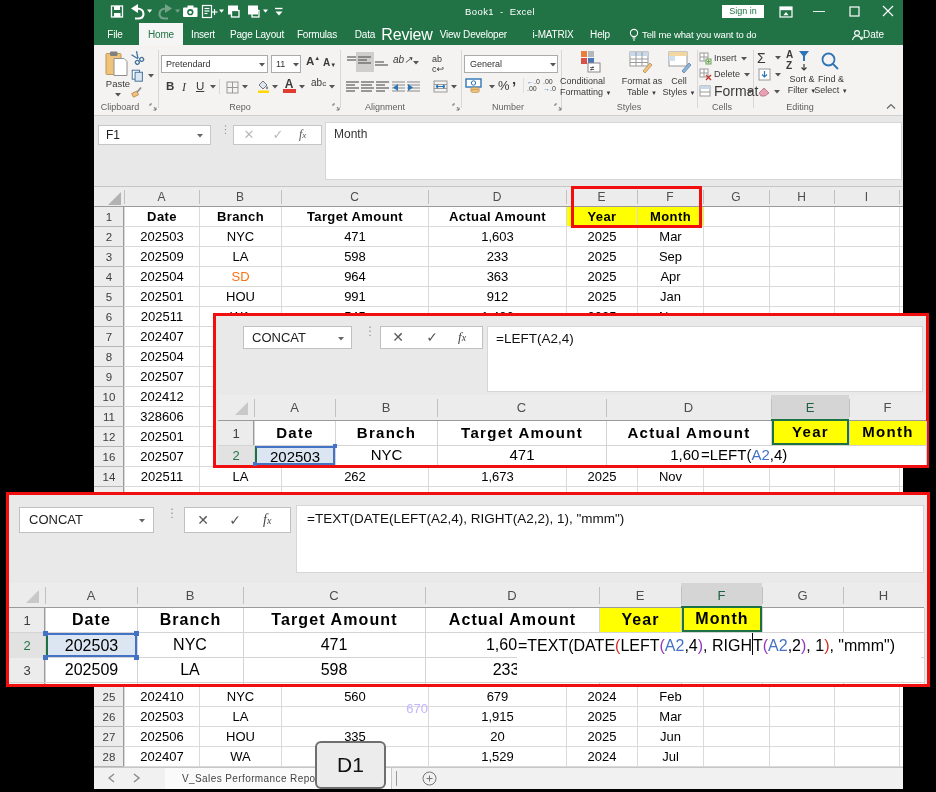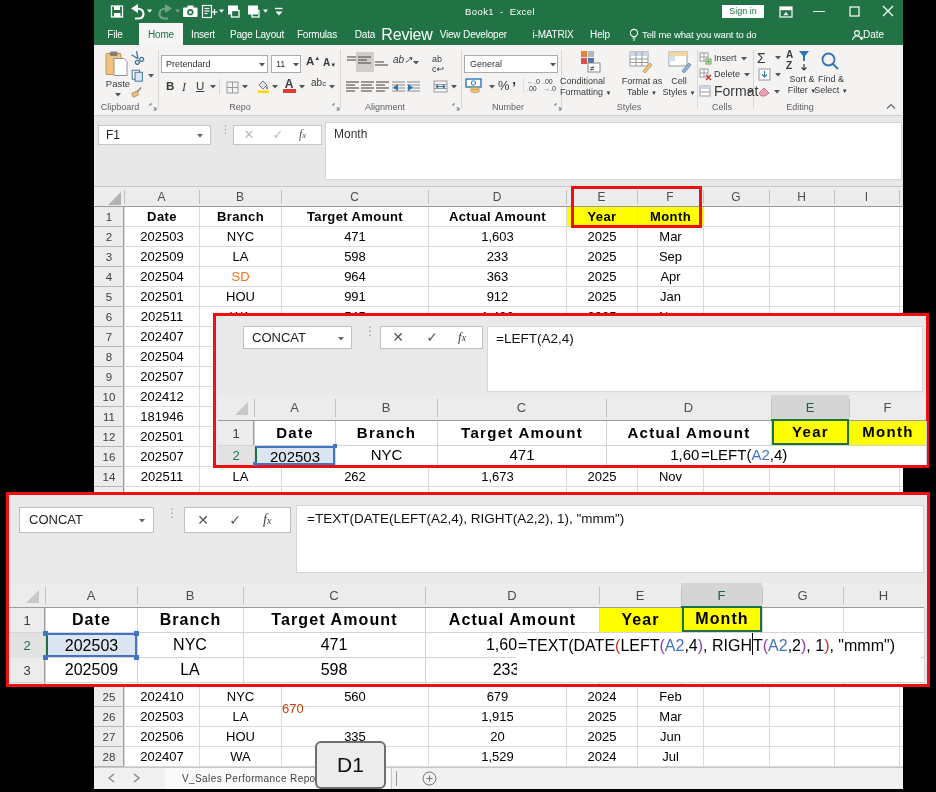--- a/index.html
+++ b/index.html
@@ -504,21 +504,21 @@
 <div style="position:absolute;left:125px;top:307px;width:74px;height:19px;color:#000;font-size:13px;text-align:center;line-height:20px;">202511</div>
 <div style="position:absolute;left:200px;top:307px;width:81px;height:19px;color:#000;font-size:13px;text-align:center;line-height:20px;">WA</div>
 <div style="position:absolute;left:282px;top:307px;width:146px;height:19px;color:#000;font-size:13px;text-align:center;line-height:20px;">545</div>
 <div style="position:absolute;left:429px;top:307px;width:137px;height:19px;color:#000;font-size:13px;text-align:center;line-height:20px;">1,436</div>
 <div style="position:absolute;left:567px;top:307px;width:70px;height:19px;color:#000;font-size:13px;text-align:center;line-height:20px;">2025</div>
 <div style="position:absolute;left:638px;top:307px;width:65px;height:19px;color:#000;font-size:13px;text-align:center;line-height:20px;">Nov</div>
 <div style="position:absolute;left:125px;top:327px;width:74px;height:19px;color:#000;font-size:13px;text-align:center;line-height:20px;">202407</div>
 <div style="position:absolute;left:125px;top:347px;width:74px;height:19px;color:#000;font-size:13px;text-align:center;line-height:20px;">202504</div>
 <div style="position:absolute;left:125px;top:367px;width:74px;height:19px;color:#000;font-size:13px;text-align:center;line-height:20px;">202507</div>
 <div style="position:absolute;left:125px;top:387px;width:74px;height:19px;color:#000;font-size:13px;text-align:center;line-height:20px;">202412</div>
-<div style="position:absolute;left:125px;top:407px;width:74px;height:19px;color:#000;font-size:13px;text-align:center;line-height:20px;">181946</div>
+<div style="position:absolute;left:125px;top:407px;width:74px;height:19px;color:#000;font-size:13px;text-align:center;line-height:20px;">328606</div>
 <div style="position:absolute;left:125px;top:427px;width:74px;height:19px;color:#000;font-size:13px;text-align:center;line-height:20px;">202501</div>
 <div style="position:absolute;left:125px;top:447px;width:74px;height:19px;color:#000;font-size:13px;text-align:center;line-height:20px;">202507</div>
 <div style="position:absolute;left:125px;top:467px;width:74px;height:19px;color:#000;font-size:13px;text-align:center;line-height:20px;">202511</div>
 <div style="position:absolute;left:200px;top:467px;width:81px;height:19px;color:#000;font-size:13px;text-align:center;line-height:20px;">LA</div>
 <div style="position:absolute;left:282px;top:467px;width:146px;height:19px;color:#000;font-size:13px;text-align:center;line-height:20px;">262</div>
 <div style="position:absolute;left:429px;top:467px;width:137px;height:19px;color:#000;font-size:13px;text-align:center;line-height:20px;">1,673</div>
 <div style="position:absolute;left:567px;top:467px;width:70px;height:19px;color:#000;font-size:13px;text-align:center;line-height:20px;">2025</div>
 <div style="position:absolute;left:638px;top:467px;width:65px;height:19px;color:#000;font-size:13px;text-align:center;line-height:20px;">Nov</div>
 <div style="position:absolute;left:125px;top:487px;width:74px;height:19px;color:#000;font-size:13px;text-align:center;line-height:20px;">202406</div>
 <div style="position:absolute;left:200px;top:487px;width:81px;height:19px;color:#000;font-size:13px;text-align:center;line-height:20px;">HOU</div>
@@ -527,21 +527,21 @@
 <div style="position:absolute;left:567px;top:487px;width:70px;height:19px;color:#000;font-size:13px;text-align:center;line-height:20px;">2024</div>
 <div style="position:absolute;left:638px;top:487px;width:65px;height:19px;color:#000;font-size:13px;text-align:center;line-height:20px;">Jun</div>
 <div style="position:absolute;left:125px;top:687px;width:74px;height:19px;color:#000;font-size:13px;text-align:center;line-height:20px;">202410</div>
 <div style="position:absolute;left:200px;top:687px;width:81px;height:19px;color:#000;font-size:13px;text-align:center;line-height:20px;">NYC</div>
 <div style="position:absolute;left:282px;top:687px;width:146px;height:19px;color:#000;font-size:13px;text-align:center;line-height:20px;">560</div>
 <div style="position:absolute;left:429px;top:687px;width:137px;height:19px;color:#000;font-size:13px;text-align:center;line-height:20px;">679</div>
 <div style="position:absolute;left:567px;top:687px;width:70px;height:19px;color:#000;font-size:13px;text-align:center;line-height:20px;">2024</div>
 <div style="position:absolute;left:638px;top:687px;width:65px;height:19px;color:#000;font-size:13px;text-align:center;line-height:20px;">Feb</div>
 <div style="position:absolute;left:125px;top:707px;width:74px;height:19px;color:#000;font-size:13px;text-align:center;line-height:20px;">202503</div>
 <div style="position:absolute;left:200px;top:707px;width:81px;height:19px;color:#000;font-size:13px;text-align:center;line-height:20px;">LA</div>
-<div style="position:absolute;left:282px;top:699px;width:146px;height:19px;color:#c2410c;font-size:13px;text-align:left;line-height:20px;">670</div>
+<div style="position:absolute;left:282px;top:699px;width:146px;height:19px;color:#c4b5fd;font-size:13px;text-align:right;line-height:20px;">670</div>
 <div style="position:absolute;left:429px;top:707px;width:137px;height:19px;color:#000;font-size:13px;text-align:center;line-height:20px;">1,915</div>
 <div style="position:absolute;left:567px;top:707px;width:70px;height:19px;color:#000;font-size:13px;text-align:center;line-height:20px;">2025</div>
 <div style="position:absolute;left:638px;top:707px;width:65px;height:19px;color:#000;font-size:13px;text-align:center;line-height:20px;">Mar</div>
 <div style="position:absolute;left:125px;top:727px;width:74px;height:19px;color:#000;font-size:13px;text-align:center;line-height:20px;">202506</div>
 <div style="position:absolute;left:200px;top:727px;width:81px;height:19px;color:#000;font-size:13px;text-align:center;line-height:20px;">HOU</div>
 <div style="position:absolute;left:282px;top:727px;width:146px;height:19px;color:#000;font-size:13px;text-align:center;line-height:20px;">335</div>
 <div style="position:absolute;left:429px;top:727px;width:137px;height:19px;color:#000;font-size:13px;text-align:center;line-height:20px;">20</div>
 <div style="position:absolute;left:567px;top:727px;width:70px;height:19px;color:#000;font-size:13px;text-align:center;line-height:20px;">2025</div>
 <div style="position:absolute;left:638px;top:727px;width:65px;height:19px;color:#000;font-size:13px;text-align:center;line-height:20px;">Jun</div>
 <div style="position:absolute;left:125px;top:747px;width:74px;height:19px;color:#000;font-size:13px;text-align:center;line-height:20px;">202407</div>

